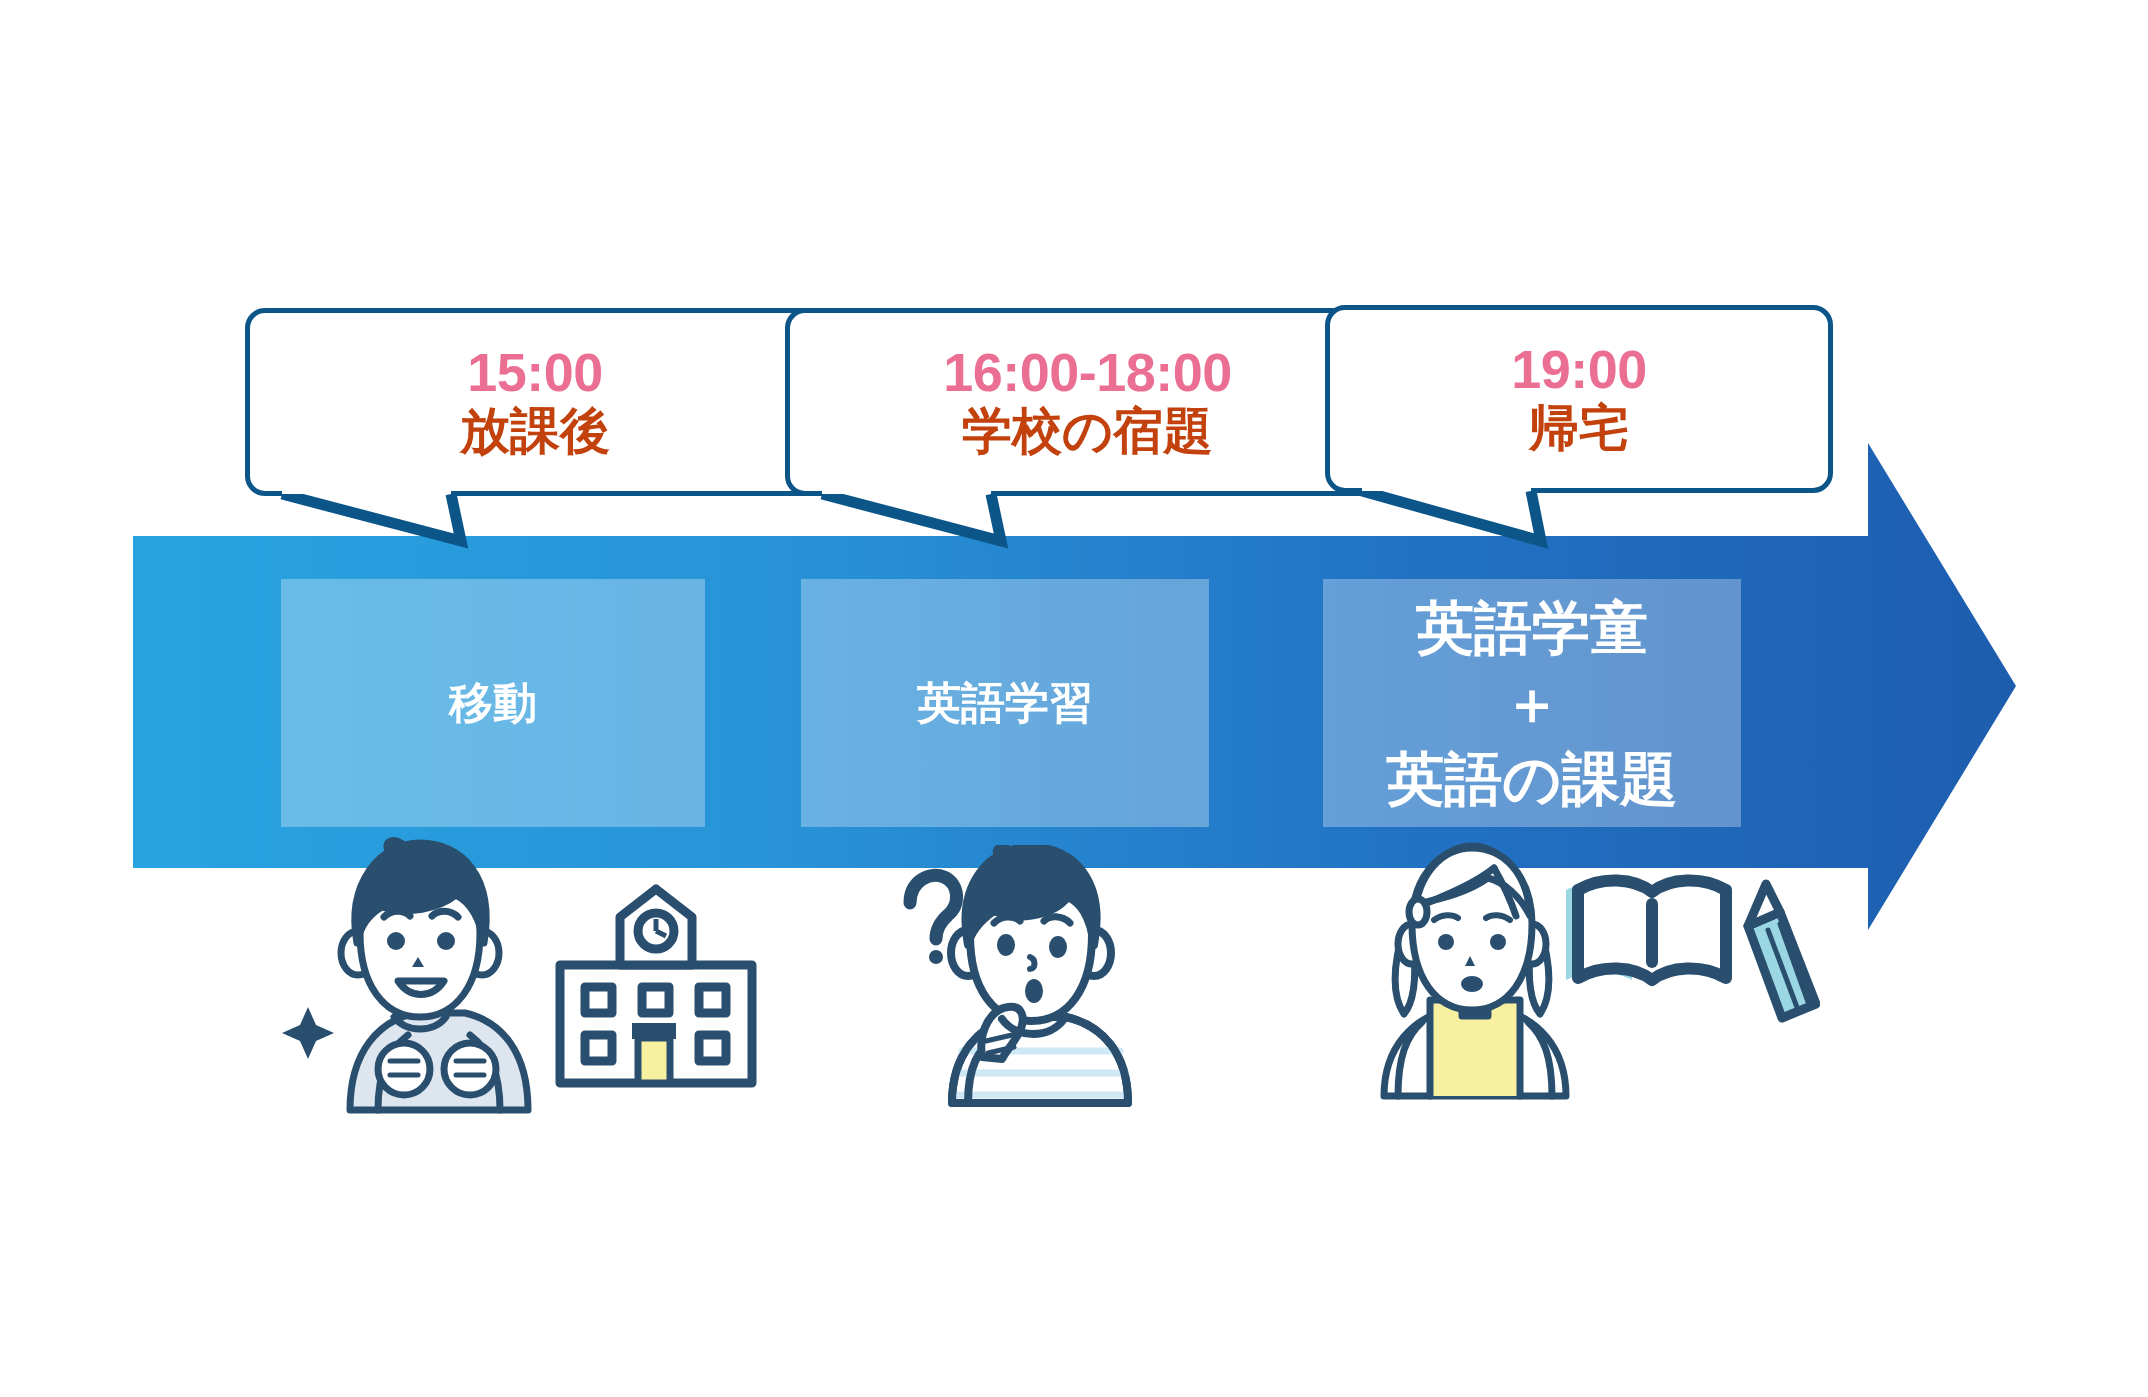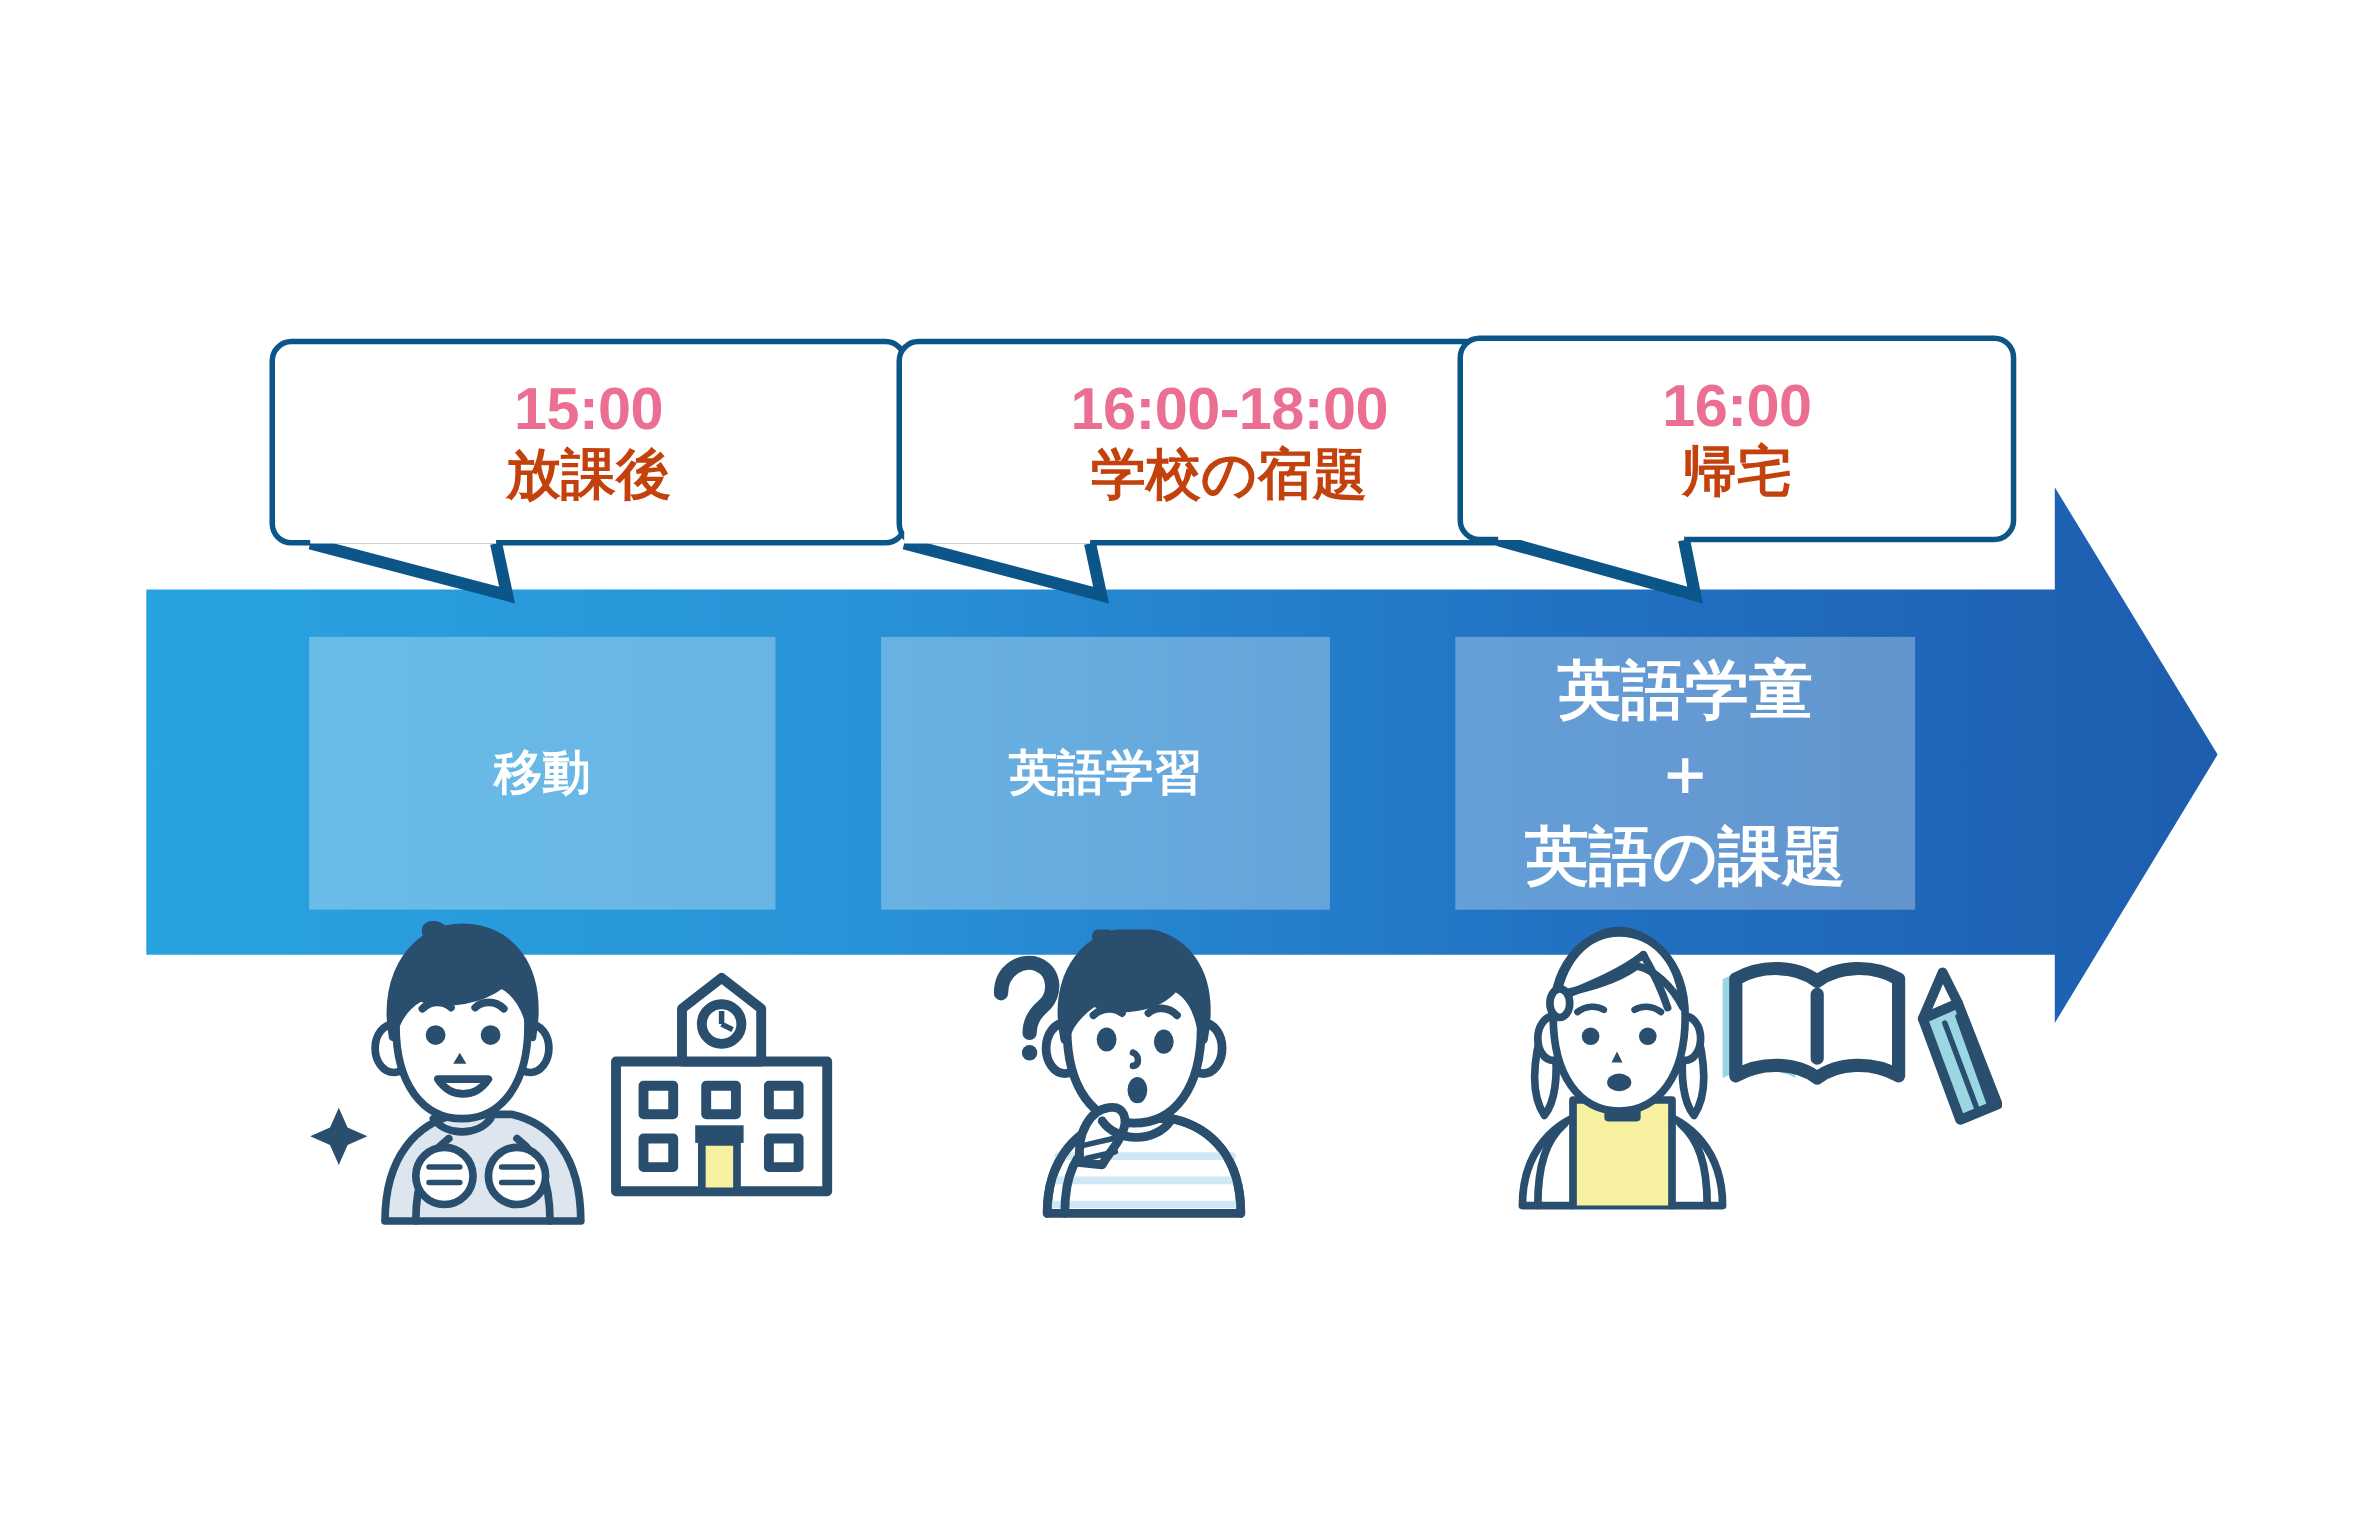--- a/index.html
+++ b/index.html
@@ -35,21 +35,21 @@
   .bubble .label{
     color:#c2410c;
     font-weight:bold;
     font-size:50px;
     line-height:1.14;
     white-space:nowrap;
     margin-top:2px;
   }
 
   #bubble-1{left:245px;top:308px;width:580px;height:188px;}
-  #bubble-2{left:815px;top:308px;width:605px;height:188px;}
+  #bubble-2{left:785px;top:308px;width:605px;height:188px;}
   #bubble-3{left:1325px;top:305px;width:508px;height:188px;}
 
   
   .content-box{
     position:absolute;
     background:rgba(255,255,255,0.30);
     display:flex;flex-direction:column;
     align-items:center;justify-content:center;
     color:#ffffff;
     font-weight:bold;
@@ -103,21 +103,21 @@
     <div class="time">15:00</div>
     <div class="label">放課後</div>
   </div>
 
   <div class="bubble" id="bubble-2">
     <div class="time">16:00-18:00</div>
     <div class="label">学校の宿題</div>
   </div>
 
   <div class="bubble" id="bubble-3">
-    <div class="time">16:00</div>
+    <div class="time">19:00</div>
     <div class="label">帰宅</div>
   </div>
 
   <div class="content-box" id="box-1">
     <div class="cline">移動</div>
   </div>
 
   <div class="content-box" id="box-2">
     <div class="cline">英語学習</div>
   </div>

